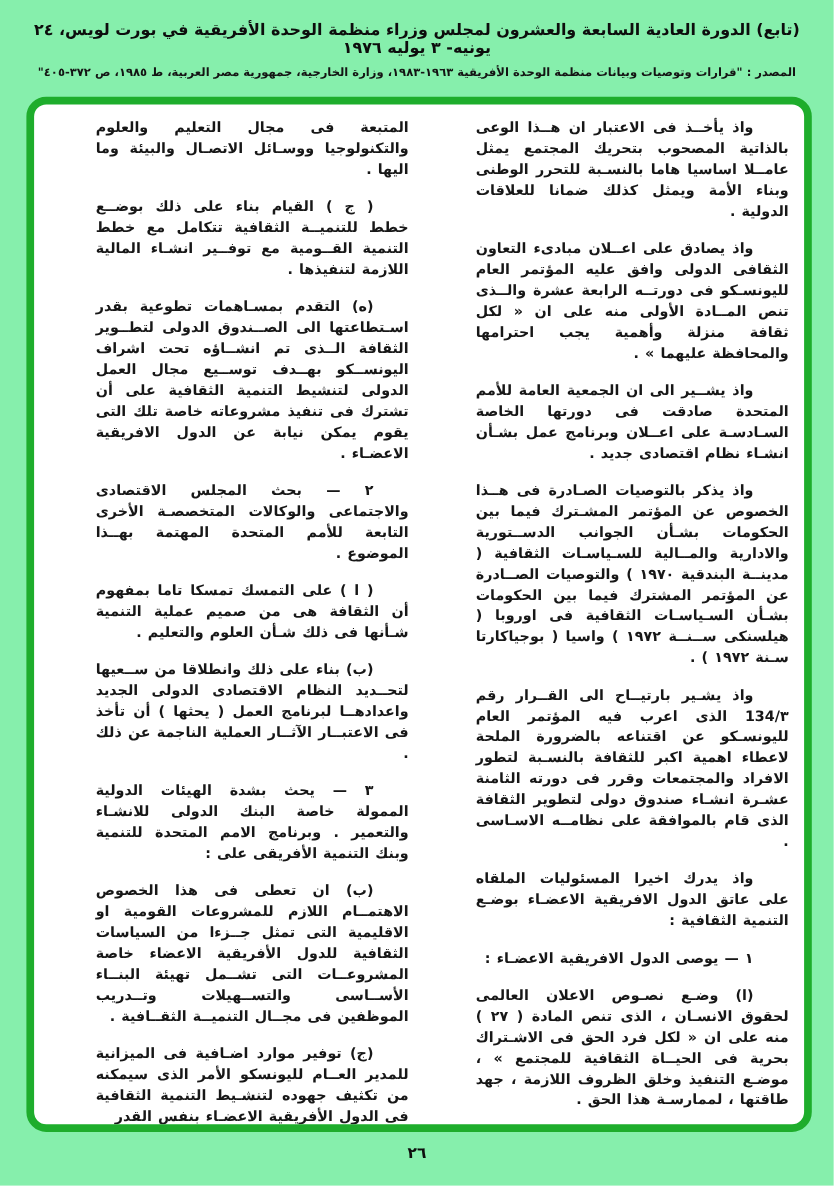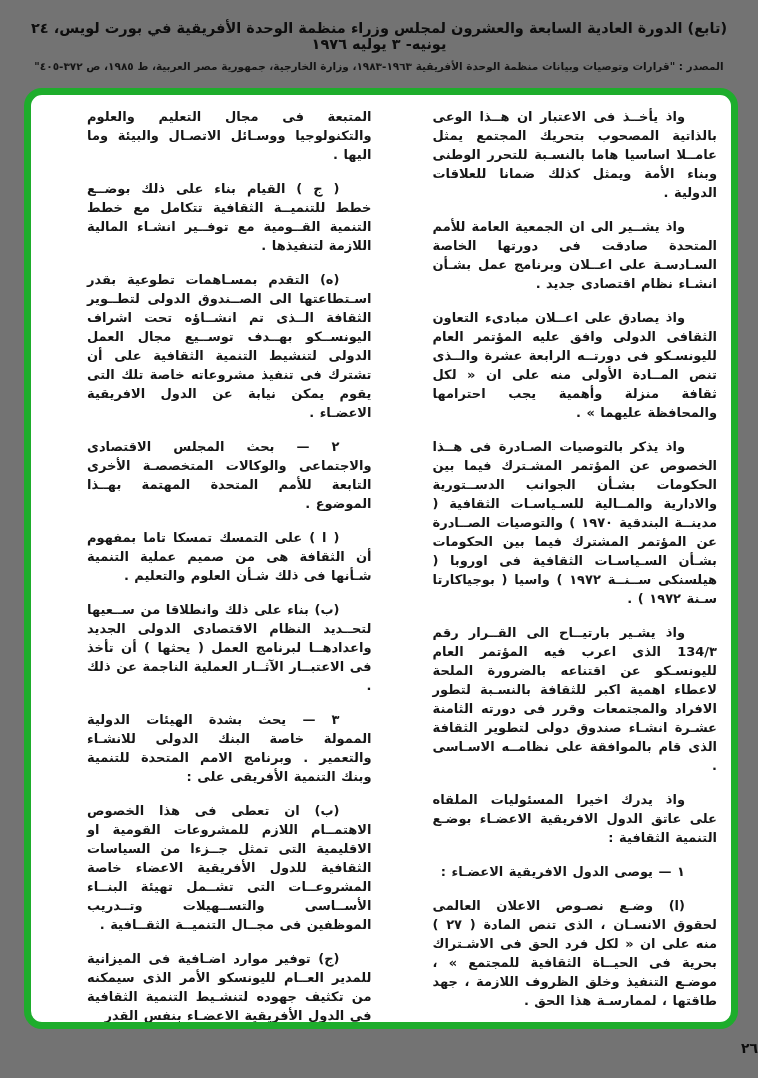--- a/index.html
+++ b/index.html
@@ -9,21 +9,21 @@
     width: 758px;
     height: 1078px;
     font-family: "DejaVu Sans", sans-serif;
     position: relative;
     overflow: hidden;
   }
   .page {
     position: relative;
     width: 758px;
     height: 1078px;
-    background: #737373;
+    background: #86efac;
     color: #141414;
   }
   .header {
     position: absolute;
     top: 20px;
     left: 0;
     width: 100%;
     text-align: center;
   }
   .header-title {
@@ -71,21 +71,21 @@
     word-spacing: 1px;
   }
   .column p.ind {
     text-indent: 32px;
   }
   .footer {
     position: absolute;
     top: 1038px;
     left: 0;
     width: 100%;
-    text-align: right;
+    text-align: center;
   }
   .page-number {
     font-size: 14px;
     font-weight: 700;
     color: #0d0d0d;
   }
 </style>
 </head>
 <body>
 
@@ -93,22 +93,22 @@
 
   <div class="header">
     <div class="header-title">(تابع) الدورة العادية السابعة والعشرون لمجلس وزراء منظمة الوحدة الأفريقية في بورت لويس، ٢٤ يونيه- ٣ يوليه ١٩٧٦</div>
     <div class="header-source">المصدر : "قرارات وتوصيات وبيانات منظمة الوحدة الأفريقية ١٩٦٣-١٩٨٣، وزارة الخارجية، جمهورية مصر العربية، ط ١٩٨٥، ص ٣٧٢-٤٠٥"</div>
   </div>
 
   <div class="frame">
 
     <div class="column">
       <p class="ind">واذ يأخــذ فى الاعتبار ان هــذا الوعى بالذاتية المصحوب بتحريك المجتمع يمثل عامــلا اساسيا هاما بالنسـبة للتحرر الوطنى وبناء الأمة ويمثل كذلك ضمانا للعلاقات الدولية .</p>
+      <p class="ind">واذ يصادق على اعــلان مبادىء التعاون الثقافى الدولى وافق عليه المؤتمر العام لليونسـكو فى دورتــه الرابعة عشرة والــذى تنص المــادة الأولى منه على ان « لكل ثقافة منزلة وأهمية يجب احترامها والمحافظة عليهما » .</p>
       <p class="ind">واذ يشــير الى ان الجمعية العامة للأمم المتحدة صادقت فى دورتها الخاصة السـادسـة على اعــلان وبرنامج عمل بشـأن انشـاء نظام اقتصادى جديد .</p>
-      <p class="ind">واذ يصادق على اعــلان مبادىء التعاون الثقافى الدولى وافق عليه المؤتمر العام لليونسـكو فى دورتــه الرابعة عشرة والــذى تنص المــادة الأولى منه على ان « لكل ثقافة منزلة وأهمية يجب احترامها والمحافظة عليهما » .</p>
       <p class="ind">واذ يذكر بالتوصيات الصـادرة فى هــذا الخصوص عن المؤتمر المشـترك فيما بين الحكومات بشـأن الجوانب الدســتورية والادارية والمــالية للسـياسـات الثقافية ( مدينــة البندقية ١٩٧٠ ) والتوصيات الصــادرة عن المؤتمر المشترك فيما بين الحكومات بشـأن السـياسـات الثقافية فى اوروبا ( هيلسنكى ســنــة ١٩٧٢ ) واسيا ( بوجياكارتا سـنة ١٩٧٢ ) .</p>
       <p class="ind">واذ يشـير بارتيــاح الى القــرار رقم 134/٣ الذى اعرب فيه المؤتمر العام لليونسـكو عن اقتناعه بالضرورة الملحة لاعطاء اهمية اكبر للثقافة بالنسـبة لتطور الافراد والمجتمعات وقرر فى دورته الثامنة عشـرة انشـاء صندوق دولى لتطوير الثقافة الذى قام بالموافقة على نظامــه الاسـاسى .</p>
       <p class="ind">واذ يدرك اخيرا المسئوليات الملقاه على عاتق الدول الافريقية الاعضـاء بوضـع التنمية الثقافية :</p>
       <p class="ind">١ — يوصى الدول الافريقية الاعضـاء :</p>
       <p class="ind">(ا) وضـع نصـوص الاعلان العالمى لحقوق الانسـان ، الذى تنص المادة ( ٢٧ ) منه على ان « لكل فرد الحق فى الاشـتراك بحرية فى الحيــاة الثقافية للمجتمع » ، موضـع التنفيذ وخلق الظروف اللازمة ، جهد طاقتها ، لممارسـة هذا الحق .</p>
       <p class="ind">(ب) القيام فى هذا الصـدد بوضـع سـياسـات ثقافية يتماشى مضمونها ومقدرة الشـعب بذات الطريقة التى تضع بها السـياســات لكافة القطاعــات التى ترتبط بتنظيم المجتمعات الحديثة مع الاخذ فى الاعتبار للطريقة التى تتفاعل فيها هذه السـياســات مع السـياســات</p>
     </div>
 
     <div class="column">
       <p>المتبعة فى مجال التعليم والعلوم والتكنولوجيا ووسـائل الاتصـال والبيئة وما اليها .</p>

